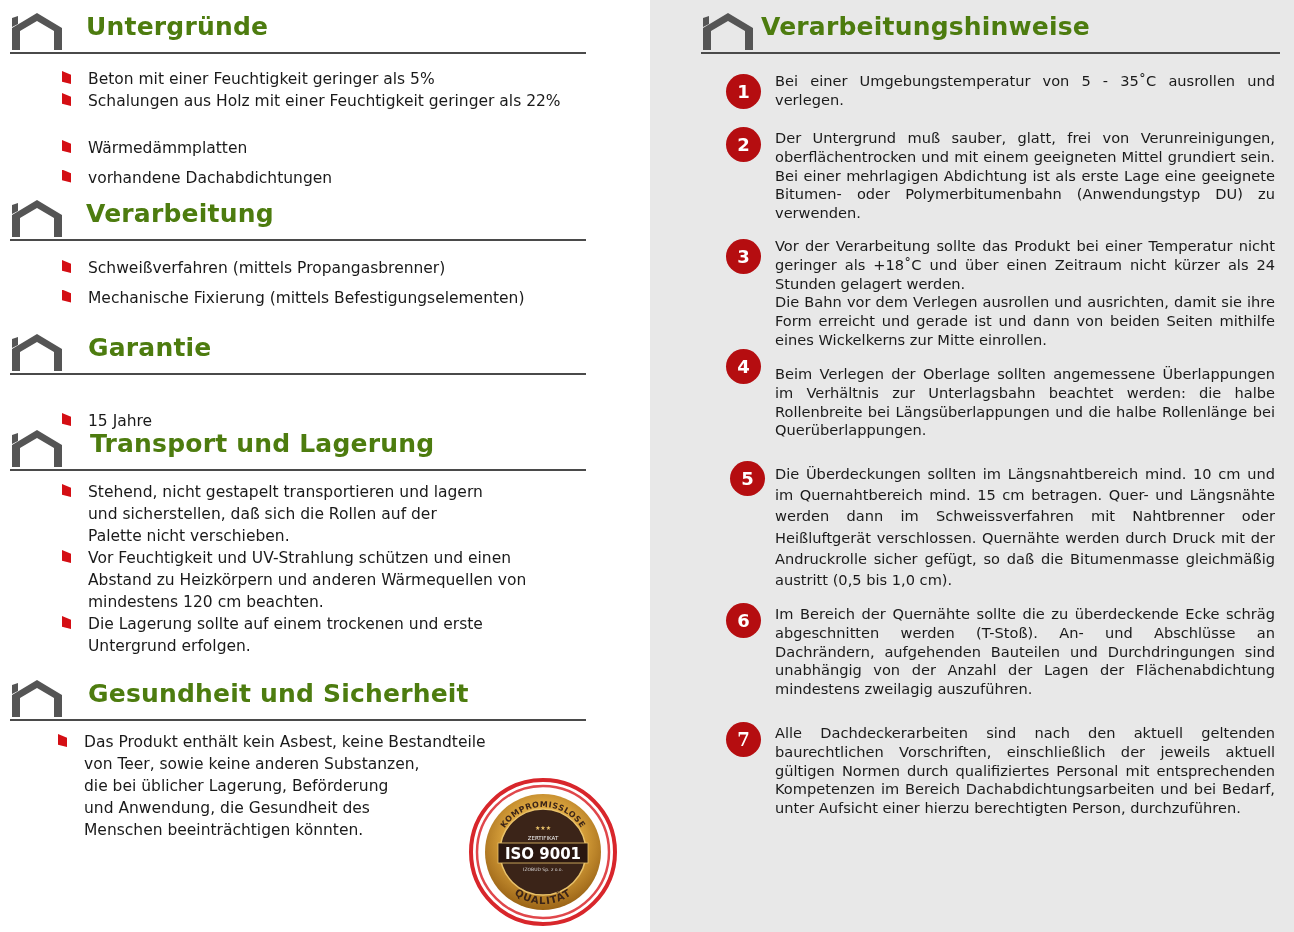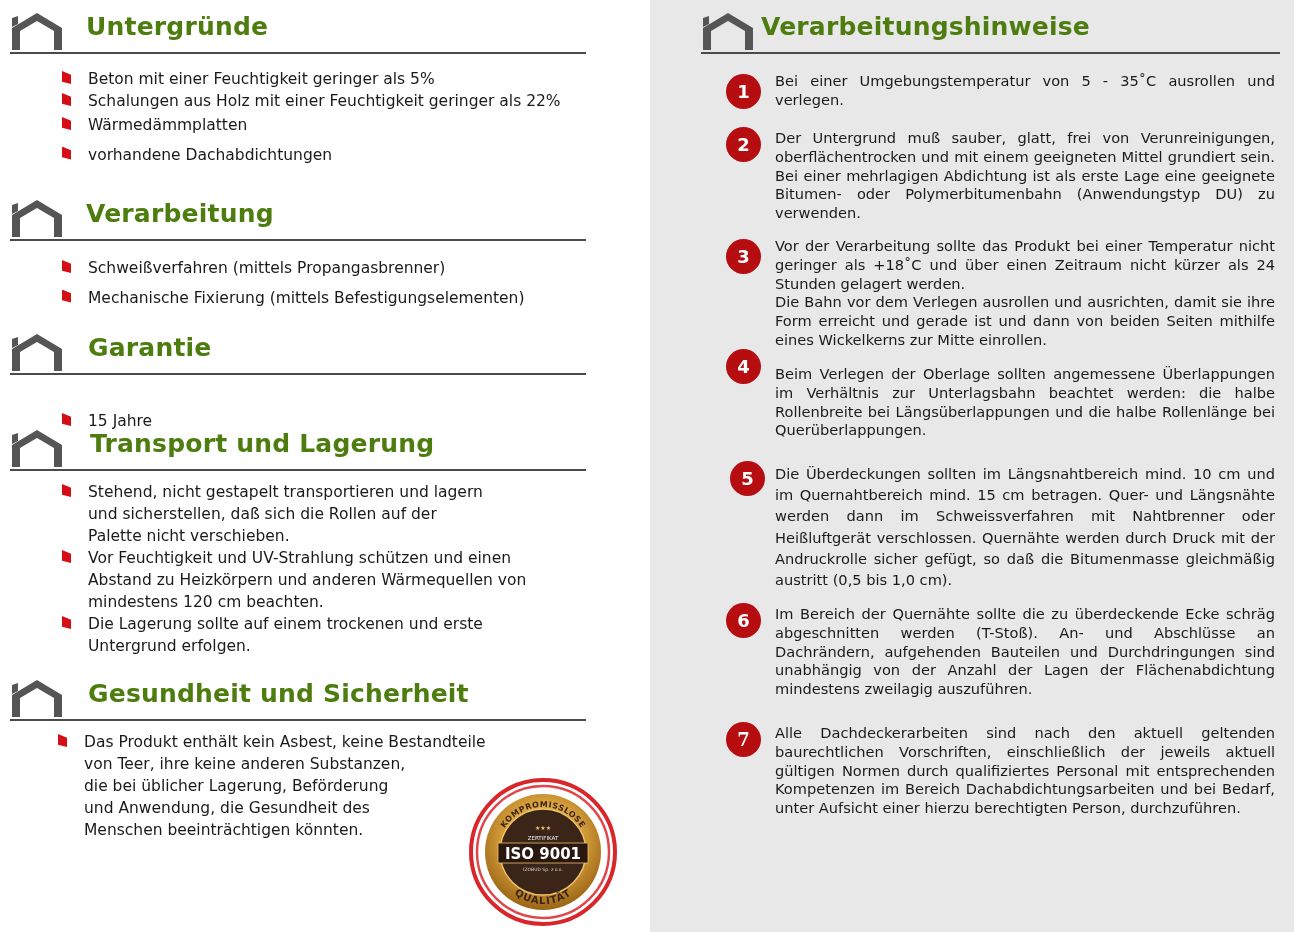--- a/index.html
+++ b/index.html
@@ -32,21 +32,21 @@
   <div class="section-header" style="left:10px; top:10px; width:576px;">
     <svg class="house-icon" viewBox="0 0 54 42">
       <path d="M2 40 V18 L27 3 L52 18 V40 H44 V21 L27 11 L10 21 V40 Z" fill="#555"></path>
       <path d="M2 8 L8 6 V14 L2 17 Z" fill="#555"></path>
     </svg>
     <div class="section-title" style="left:76px;">Untergründe</div>
     <div class="section-rule"></div>
   </div>
   <ul class="bullet-list" style="left:62px; top:68px; width:540px;">
     <li class="bullet-item" style="margin-bottom:0;"><span class="bullet-mark"></span><span>Beton mit einer Feuchtigkeit geringer als 5%</span></li>
-    <li class="bullet-item" style="margin-bottom:2px;"><span class="bullet-mark"></span><span>Schalungen aus Holz mit einer Feuchtigkeit geringer als 22%</span></li>
+    <li class="bullet-item" style="margin-bottom:25px;"><span class="bullet-mark"></span><span>Schalungen aus Holz mit einer Feuchtigkeit geringer als 22%</span></li>
     <li class="bullet-item" style="margin-bottom:7.5px;"><span class="bullet-mark"></span><span>Wärmedämmplatten</span></li>
     <li class="bullet-item"><span class="bullet-mark"></span><span>vorhandene Dachabdichtungen</span></li>
   </ul>
 
   <div class="section-header" style="left:10px; top:197px; width:576px;">
     <svg class="house-icon" viewBox="0 0 54 42">
       <path d="M2 40 V18 L27 3 L52 18 V40 H44 V21 L27 11 L10 21 V40 Z" fill="#555"></path>
       <path d="M2 8 L8 6 V14 L2 17 Z" fill="#555"></path>
     </svg>
     <div class="section-title" style="left:76px;">Verarbeitung</div>
@@ -91,21 +91,21 @@
   <div class="section-header" style="left:10px; top:677px; width:576px;">
     <svg class="house-icon" viewBox="0 0 54 42">
       <path d="M2 40 V18 L27 3 L52 18 V40 H44 V21 L27 11 L10 21 V40 Z" fill="#555"></path>
       <path d="M2 8 L8 6 V14 L2 17 Z" fill="#555"></path>
     </svg>
     <div class="section-title" style="left:78px;">Gesundheit und Sicherheit</div>
     <div class="section-rule"></div>
   </div>
   <ul class="bullet-list" style="left:58px; top:731px; width:460px;">
     <li class="bullet-item"><span class="bullet-mark"></span><span>Das Produkt enthält kein Asbest, keine Bestandteile
-von Teer, ihre keine anderen Substanzen,
+von Teer, sowie keine anderen Substanzen,
 die bei üblicher Lagerung, Beförderung
 und Anwendung, die Gesundheit des
 Menschen beeinträchtigen könnten.</span></li>
   </ul>
 
   <svg class="badge" viewBox="0 0 150 150">
     <defs>
       <radialGradient id="gold" cx="50%" cy="40%" r="60%">
         <stop offset="0%" stop-color="#f7d27a"></stop>
         <stop offset="55%" stop-color="#d9a23c"></stop>

